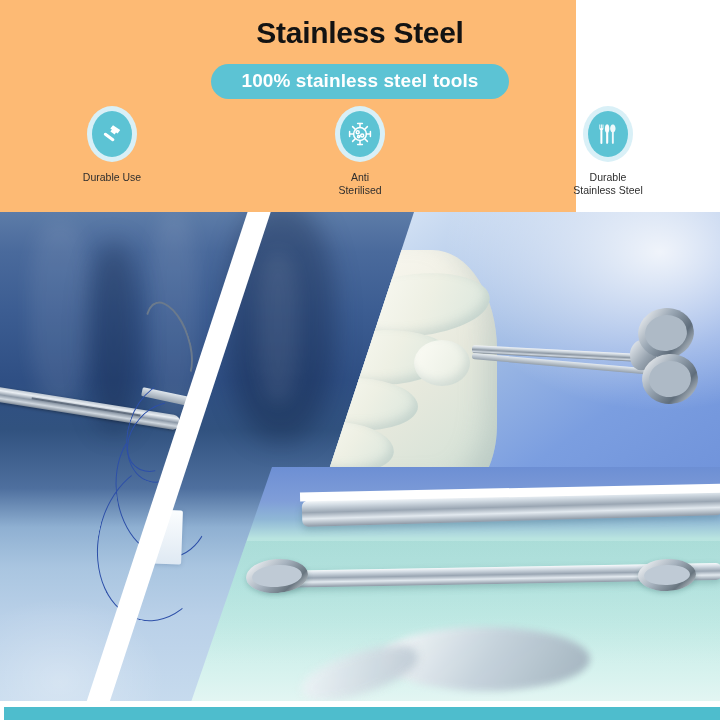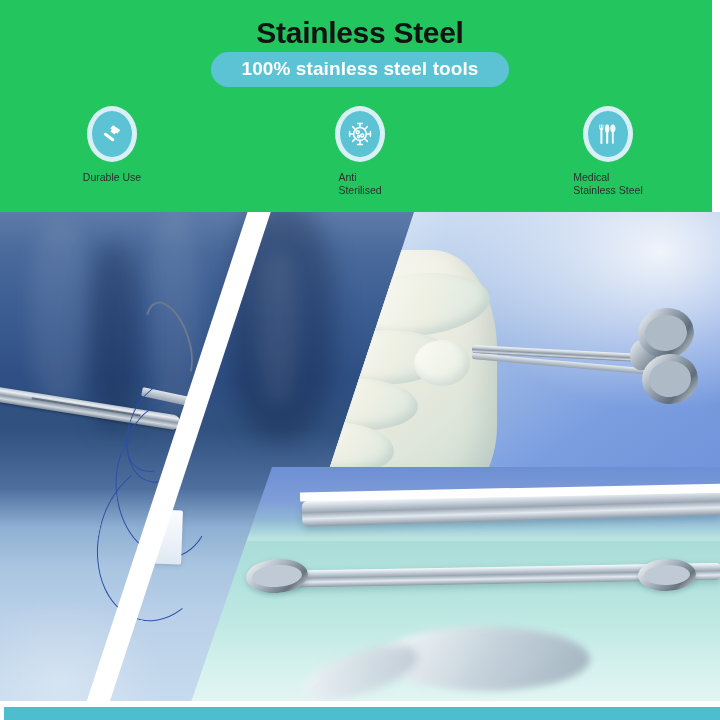--- a/index.html
+++ b/index.html
@@ -6,30 +6,30 @@
   * { margin:0; padding:0; box-sizing:border-box; }
   html,body { width:720px; height:720px; }
   body {
     font-family:"Liberation Sans", sans-serif;
     background:#ffffff;
     overflow:hidden;
   }
   .page { position:relative; width:720px; height:720px; background:#fff; }
 
   
-  .header { position:absolute; left:0; top:0; width:712px; height:212px; background:#22c55e; }
+  .header { position:absolute; left:0; top:0; width:576px; height:212px; background:#fdba74; }
 
   .title {
     position:absolute; left:0; top:16px; width:720px;
     text-align:center;
     font-size:30px; font-weight:bold; letter-spacing:-0.3px;
     color:#131313;
   }
 
-  .badge-wrap { position:absolute; left:0; top:52px; width:720px; text-align:center; }
+  .badge-wrap { position:absolute; left:0; top:64px; width:720px; text-align:center; }
   .badge {
     display:inline-block;
     padding:6px 30px 7px 30px;
     border-radius:999px;
     background:#5cc3d4;
     color:#ffffff;
     font-size:19px; font-weight:bold; letter-spacing:0.1px;
     line-height:1.15;
   }
 
@@ -48,21 +48,21 @@
   }
   .icon-disc {
     width:40px; height:46px; border-radius:50%;
     background:#5cc3d4;
     display:flex; align-items:center; justify-content:center;
   }
   .icon-disc svg { display:block; }
 
   .feature-label {
     font-size:10.5px; line-height:12.5px;
-    color:#2e2e2e; white-space:pre-line;
+    color:#2e2e2e; text-align:center; white-space:pre-line;
   }
 
   
   .collage {
     position:absolute; left:0; top:212px; width:720px; height:493px;
     overflow:hidden; background:#ffffff;
   }
   .panel { position:absolute; overflow:hidden; }
 
   
@@ -305,21 +305,21 @@
                            0 -2.3 -0.75 -4.2 -1.7 -4.2 z" opacity="0.95"></path>
                   <path d="M16.6 2.6 c-1.35 0 -2.45 1.75 -2.45 3.9 0 1.75 0.75 3.25 1.75 3.72
                            V20.9 a0.95 0.95 0 0 0 1.9 0 V10.22 c1.0 -0.47 1.75 -1.97 1.75 -3.72
                            0 -2.15 -1.1 -3.9 -2.45 -3.9 z" opacity="0.9"></path>
                   <rect x="10.55" y="2.6" width="1.9" height="18.6" rx="0.95" opacity="0.45"></rect>
                 </g>
               </svg>
             </span>
           </div>
         </div>
-        <div class="feature-label">Medical
+        <div class="feature-label">Durable
 Stainless Steel</div>
       </div>
 
 
 
     </div>
   </div>
 
   <div class="collage">
 

